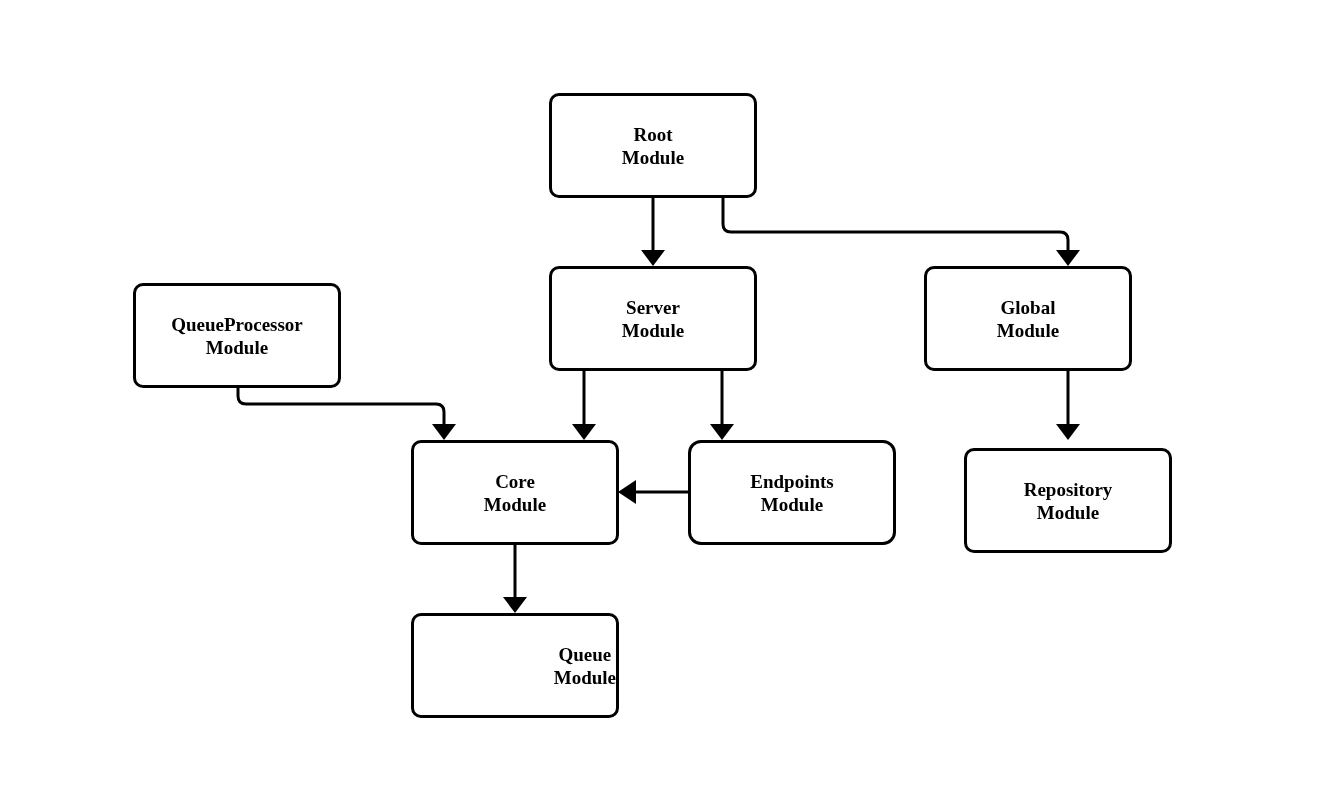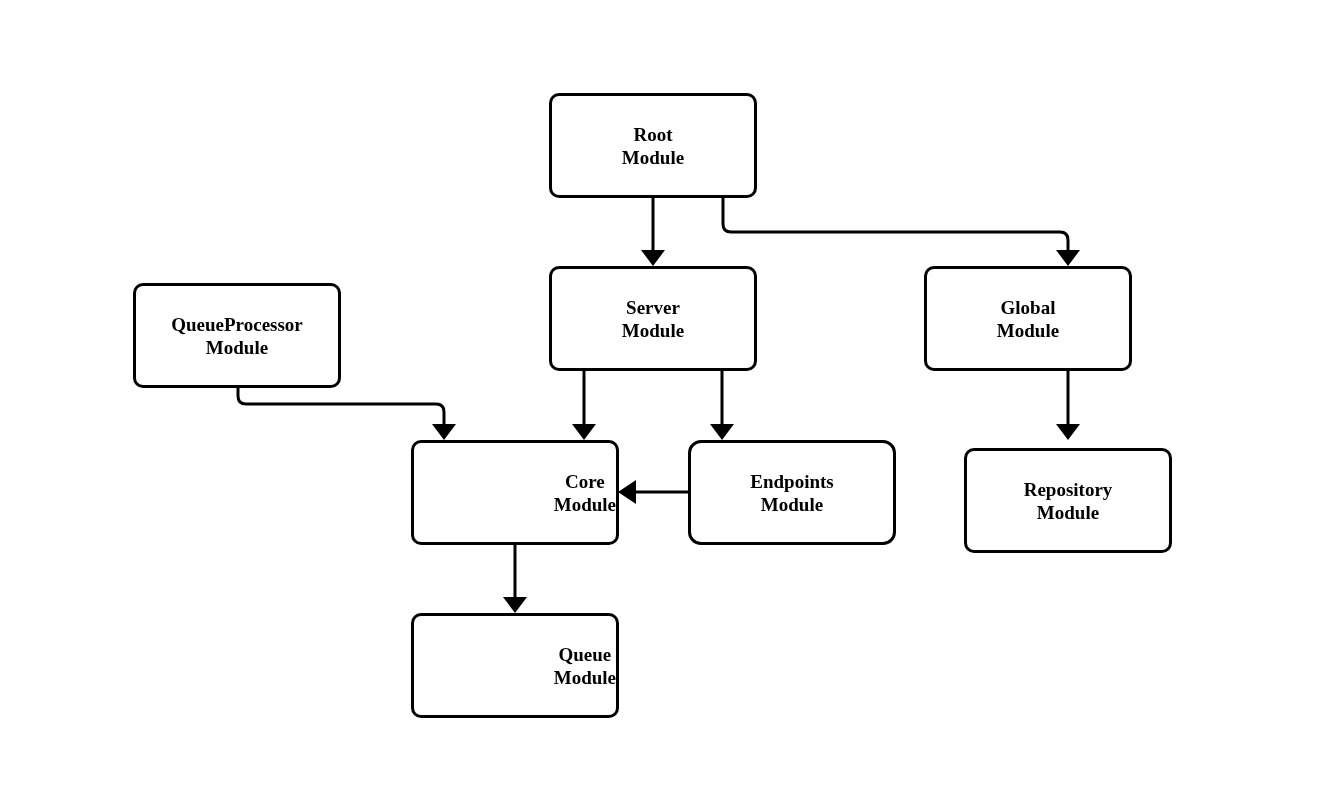--- a/index.html
+++ b/index.html
@@ -108,21 +108,21 @@
   <div class="node" style="left:133px; top:283px;">
     <span class="node-label">QueueProcessor
 Module</span>
   </div>
 
   <div class="node" style="left:924px; top:266px;">
     <span class="node-label">Global
 Module</span>
   </div>
 
-  <div class="node" style="left:411px; top:440px;justify-content:flex-end;">
+  <div class="node" style="left:411px; top:440px;">
     <span class="node-label">Core
 Module</span>
   </div>
 
   <div class="node" style="left:688px; top:440px;border-radius:13px;">
     <span class="node-label">Endpoints
 Module</span>
   </div>
 
   <div class="node" style="left:964px; top:448px;">

